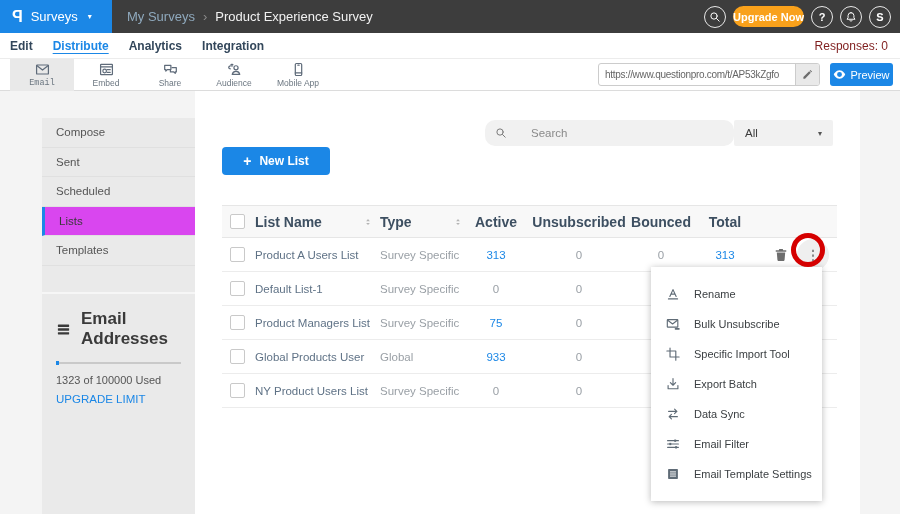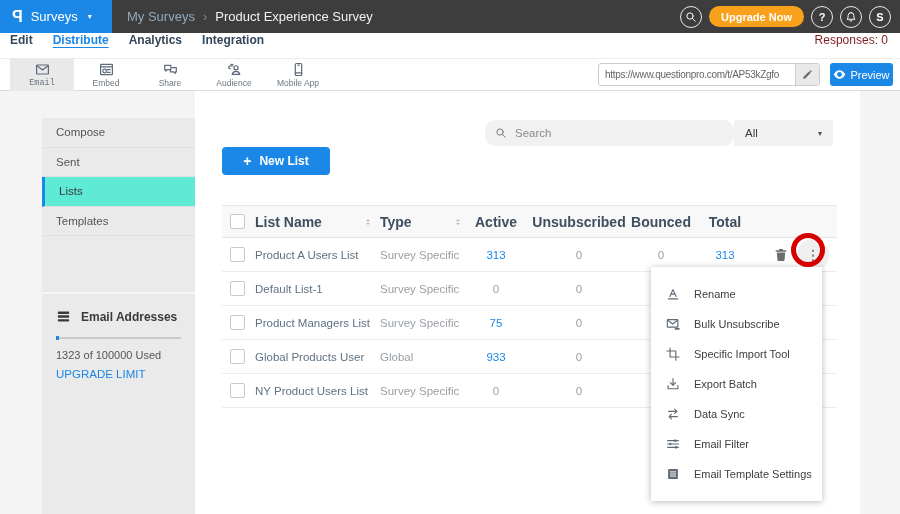--- a/index.html
+++ b/index.html
@@ -12,24 +12,24 @@
   .logo-block { width:112px; height:33px; background:#1b87e6; color:#fff; display:flex; align-items:center; gap:8px; padding-left:12px; cursor:pointer; flex:0 0 auto; }
   .logo-glyph { font-size:16px; font-weight:bold; transform:scaleX(-1); display:inline-block; }
   .product-name { font-size:13px; }
   .caret { font-size:8px; margin-left:2px; }
   .breadcrumb { margin-left:15px; display:flex; align-items:center; gap:8px; font-size:13px; color:#8fa9bd; }
   .bc-sep { color:#8a8a8a; font-size:13px; }
   .bc-current { color:#f1f1f1; }
   .topbar-right { position:absolute; right:9px; top:0; height:33px; display:flex; align-items:center; gap:7px; }
   .circle-btn { width:22px; height:22px; border:1.4px solid #e8e8e8; border-radius:50%; display:flex; align-items:center; justify-content:center; color:#fff; font-size:11px; font-weight:bold; cursor:pointer; flex:0 0 auto; }
   .circle-btn svg { width:12px; height:12px; }
-  .upgrade-btn { height:21px; background:#f9a11b; border-radius:11px; color:#fff; font-size:11px; font-weight:bold; padding:0 12px; display:flex; align-items:center; cursor:pointer; white-space:nowrap; }
-
-  
-  .navrow { position:absolute; left:0; top:33px; right:0; height:26px; background:#fff; border-bottom:1px solid #ececec; display:flex; align-items:flex-start; padding-left:10px; gap:20px; z-index:9; }
+  .upgrade-btn { height:21px; background:#f9a11b; border-radius:11px; color:#fff; font-size:11px; font-weight:bold; padding:0 0; display:flex; align-items:center; cursor:pointer; white-space:nowrap; }
+
+  
+  .navrow { position:absolute; left:0; top:33px; right:0; height:26px; background:#fff; border-bottom:1px solid #ececec; display:flex; align-items:center; padding-left:10px; gap:20px; z-index:9; }
   .nav-item { font-size:12px; font-weight:bold; color:#33475b; cursor:pointer; }
   .nav-item.active { color:#1b87e6; text-decoration:underline; text-underline-offset:3px; }
   .responses { position:absolute; right:12px; font-size:12px; color:#7f1d1d; }
 
   
   .toolbar { position:absolute; left:0; top:59px; right:0; height:32px; background:#fff; border-bottom:1px solid #dcdcdc; z-index:8; }
   .tabs { position:absolute; left:10px; top:0; height:32px; display:flex; }
   .tab { width:64px; height:32px; display:flex; flex-direction:column; align-items:center; justify-content:center; gap:1px; color:#5f6b7a; cursor:pointer; }
   .tab.active { background:#e9e9e9;font-family:Liberation Mono, monospace; }
   .tab .icn svg { width:15px; height:15px; display:block; }
@@ -37,32 +37,32 @@
   .url-group { position:absolute; left:598px; top:4px; width:222px; height:23px; border:1px solid #ccc; border-radius:3px; background:#fff; display:flex; overflow:hidden; }
   .url-text { flex:1; font-size:10px; letter-spacing:-0.3px; color:#666; line-height:21px; padding:0 6px; white-space:nowrap; overflow:hidden; }
   .url-edit { width:24px; background:#e9e9e9; border-left:1px solid #ccc; display:flex; align-items:center; justify-content:center; cursor:pointer; }
   .url-edit svg { width:11px; height:11px; }
   .preview-btn { position:absolute; left:830px; top:4px; width:63px; height:23px; background:#1b87e6; border-radius:3px; color:#fff; font-size:11px; display:flex; align-items:center; justify-content:center; gap:4px; cursor:pointer; }
   .preview-btn svg { width:13px; height:13px; }
 
   
   .sidebar { position:absolute; left:42px; top:118px; width:153px; bottom:0; background:#eaeaea; z-index:2; }
   .side-item { height:29.5px; line-height:29.5px; padding-left:14px; font-size:11.5px; color:#555; border-bottom:1px solid #e0e0e0; cursor:pointer; }
-  .side-item.active { background:#5eead4; border-left:3px solid #1b87e6; color:#3a3a3a; }
+  .side-item.active { background:#d946ef; border-left:3px solid #1b87e6; color:#3a3a3a; }
   .email-box { position:absolute; left:0; right:0; top:174px; border-top:2px solid #f6f6f6; padding:15px 14px 0 14px; }
-  .email-box-head { display:flex; align-items:center; gap:10px; font-size:12px; font-weight:bold; color:#3a3a3a; }
+  .email-box-head { display:flex; align-items:center; gap:10px; font-size:17px; font-weight:bold; color:#3a3a3a; }
   .email-box-head svg { width:15px; height:15px; }
   .progress { margin-top:13px; height:2px; background:#c9c9c9; position:relative; }
   .progress-fill { position:absolute; left:0; top:-1px; height:4px; background:#1b87e6; min-width:3px; }
   .usage { margin-top:10px; font-size:11px; color:#555; }
   .upgrade-link { margin-top:7px; font-size:11.5px; color:#1b87e6; cursor:pointer; }
 
   
   .card { position:absolute; left:195px; top:91px; width:665px; bottom:0; background:#fff; z-index:1; }
-  .searchbox { position:absolute; left:290px; top:29px; width:249px; height:26px; background:#f1f1f1; border-radius:10px; display:flex; align-items:center; gap:8px; padding:0 10px; }
+  .searchbox { position:absolute; left:290px; top:29px; width:249px; height:26px; background:#f1f1f1; border-radius:10px; display:flex; align-items:center; gap:24px; padding:0 10px; }
   .searchbox svg { width:12px; height:12px; flex:0 0 auto; }
   .searchbox input { border:none; outline:none; background:transparent; font-size:11.5px; color:#555; width:100%; font-family:inherit; }
   .searchbox input::placeholder { color:#8a8a8a; }
   .filter { position:absolute; left:539px; top:29px; width:99px; height:26px; background:#f1f1f1; border-radius:2px; display:flex; align-items:center; justify-content:space-between; padding:0 11px; font-size:11.5px; color:#3c3c3c; cursor:pointer; }
   .filter .caret2 { font-size:8px; color:#555; }
   .newlist-btn { position:absolute; left:27px; top:56px; width:108px; height:28px; background:#1b87e6; border-radius:4px; color:#fff; font-size:12px; font-weight:bold; display:flex; align-items:center; justify-content:center; gap:8px; cursor:pointer; }
   .plus-glyph { font-size:14px; font-weight:bold; }
 
   
   .table { position:absolute; left:27px; top:114px; width:615px; }
@@ -206,20 +206,21 @@
           </svg>
         </span>
       <span>Preview</span>
     </div>
   </div>
 
   <aside class="sidebar">
     <div id="sidebar-items">
         <div class="side-item">Compose</div>
         <div class="side-item">Sent</div>
+        <div class="side-item">Scheduled</div>
         <div class="side-item active">Lists</div>
         <div class="side-item">Templates</div>
       </div>
     <div class="email-box">
       <div class="email-box-head">
         <span id="addr-icon-slot" style="display: flex; color: rgb(58, 58, 58);">
             <svg viewBox="0 0 16 16" fill="currentColor">
               <rect x="2" y="2.6" width="12" height="2.6" rx="0.5"></rect>
               <rect x="2" y="6.7" width="12" height="2.6" rx="0.5"></rect>
               <rect x="2" y="10.8" width="12" height="2.6" rx="0.5"></rect>

